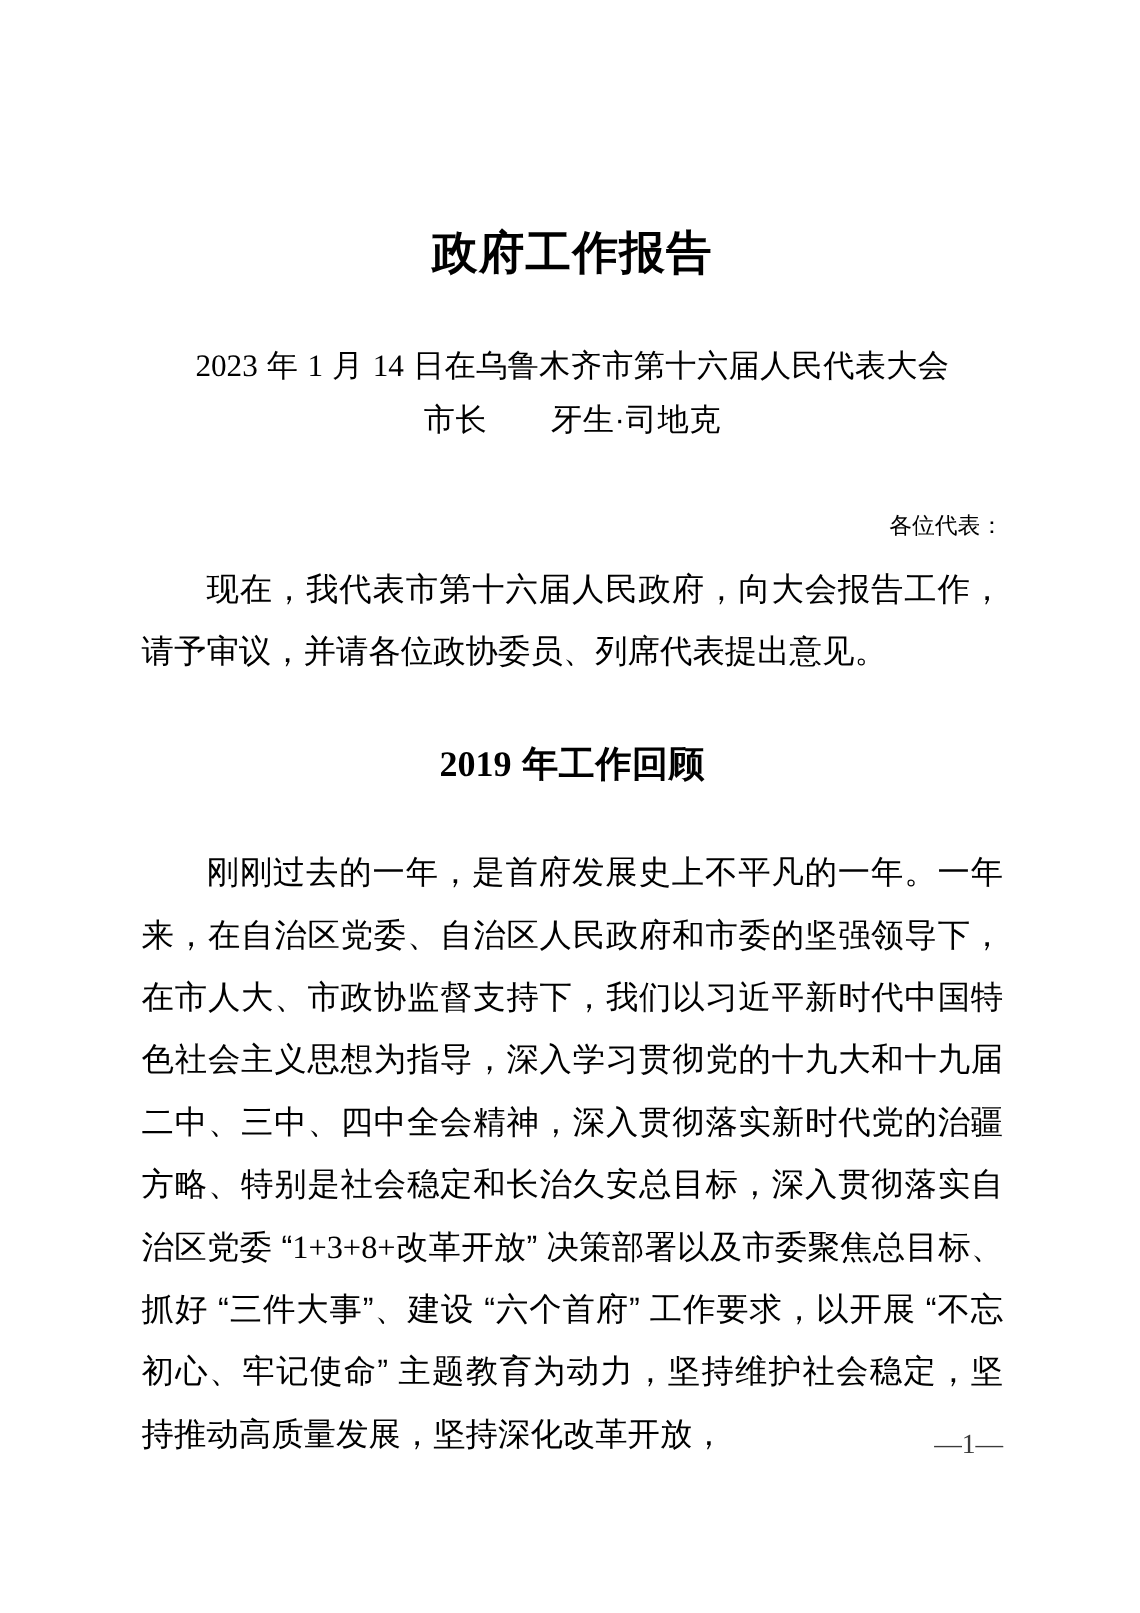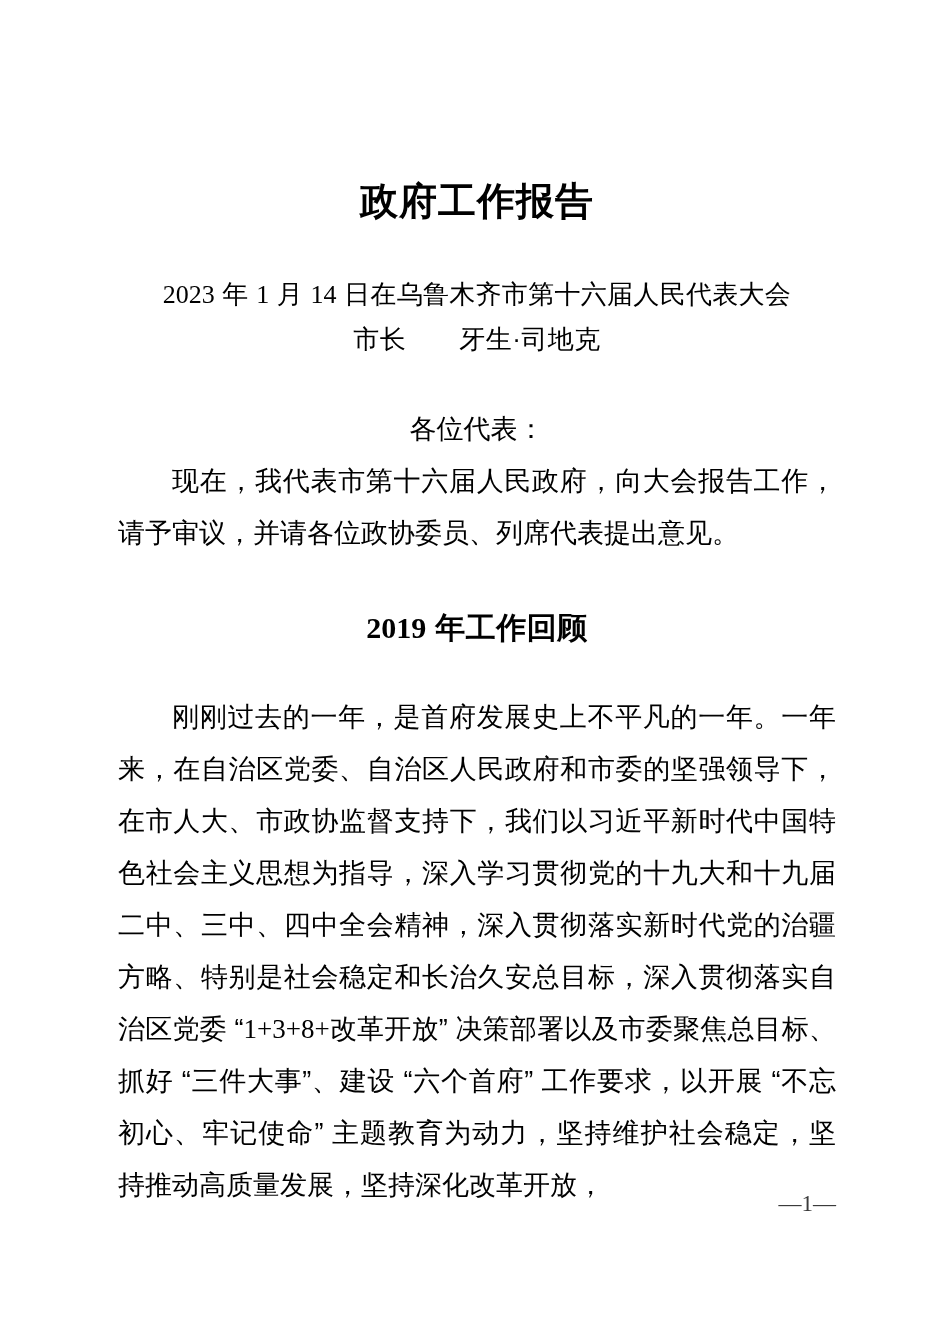--- a/index.html
+++ b/index.html
@@ -13,21 +13,21 @@
     height: 1344px;
     background: #ffffff;
     margin: 0 auto;
     overflow: hidden;
     font-family: "Liberation Sans", "DejaVu Sans", sans-serif;
     color: #000000;
   }
   .content {
     position: absolute;
     left: 118px;
-    top: 6px;
+    top: 16px;
     width: 718px;
   }
 
   
   .doc-title {
     text-align: center;
     font-size: 38px;
     line-height: 46px;
     font-weight: 700;
     letter-spacing: 1px;
@@ -47,25 +47,25 @@
     font-weight: 400;
     letter-spacing: 0.3px;
     margin: 0;
   }
   .subtitle-line.author {
     letter-spacing: 0.5px;
   }
 
   
   .salutation {
-    font-size: 27px;
+    font-size: 19px;
     line-height: 52px;
     margin: 0;
     padding-top: 42px;
-    text-align: center;
+    text-align: right;
   }
 
   
   .body-para {
     font-size: 27px;
     line-height: 52px;
     margin: 0;
     text-align: justify;
     text-justify: inter-ideograph;
     text-indent: 54px;

